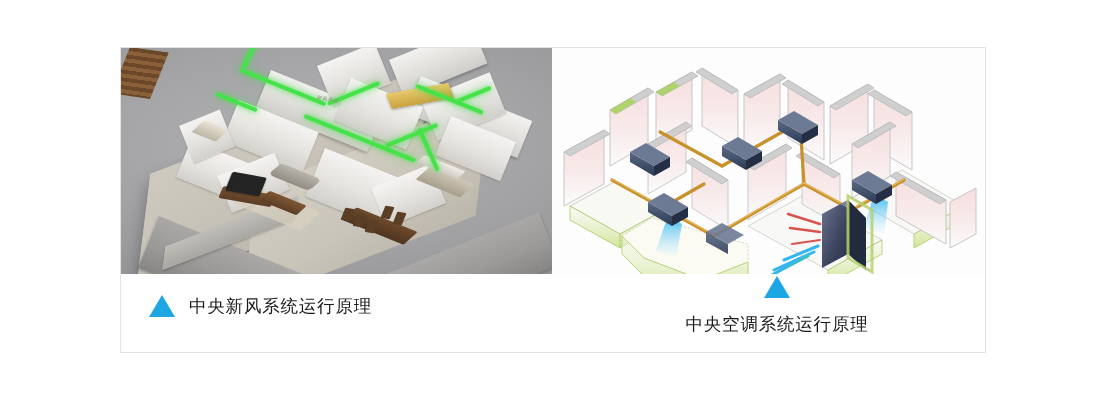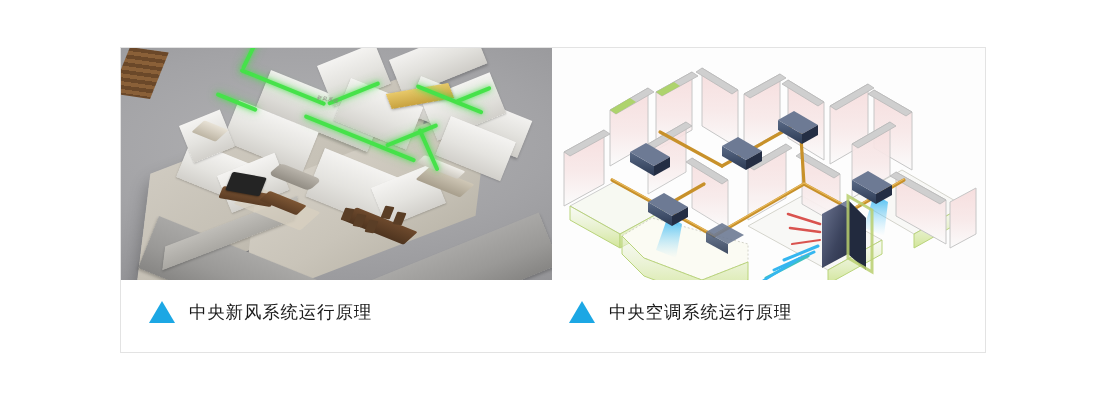--- a/index.html
+++ b/index.html
@@ -186,34 +186,34 @@
   
   .render-right {
     position: absolute; inset: 0;
     background: #fdfdfd;
   }
   .render-right svg { display:block; width:100%; height:100%; }
 
   
   .captions {
     position: absolute;
-    left: 0; top: 232px;
+    left: 0; top: 226px;
     width: 864px; height: 63px;
     display: flex;
     align-items: center;
     background: #ffffff;
   }
   .caption {
     display: flex;
     align-items: center;
     gap: 14px;
     box-sizing: border-box;
   }
   .caption.left  { width: 431px; padding-left: 28px; }
-  .caption.right { width: 433px; padding-left: 17px; }
+  .caption.right { width: 433px; padding-left: 17px; flex-direction: column; }
 
   .tri {
     width: 0; height: 0;
     border-left: 13px solid transparent;
     border-right: 13px solid transparent;
     border-bottom: 22px solid #1CA7E4;
     flex: none;
   }
   .caption-text {
     font-size: 17.5px;

